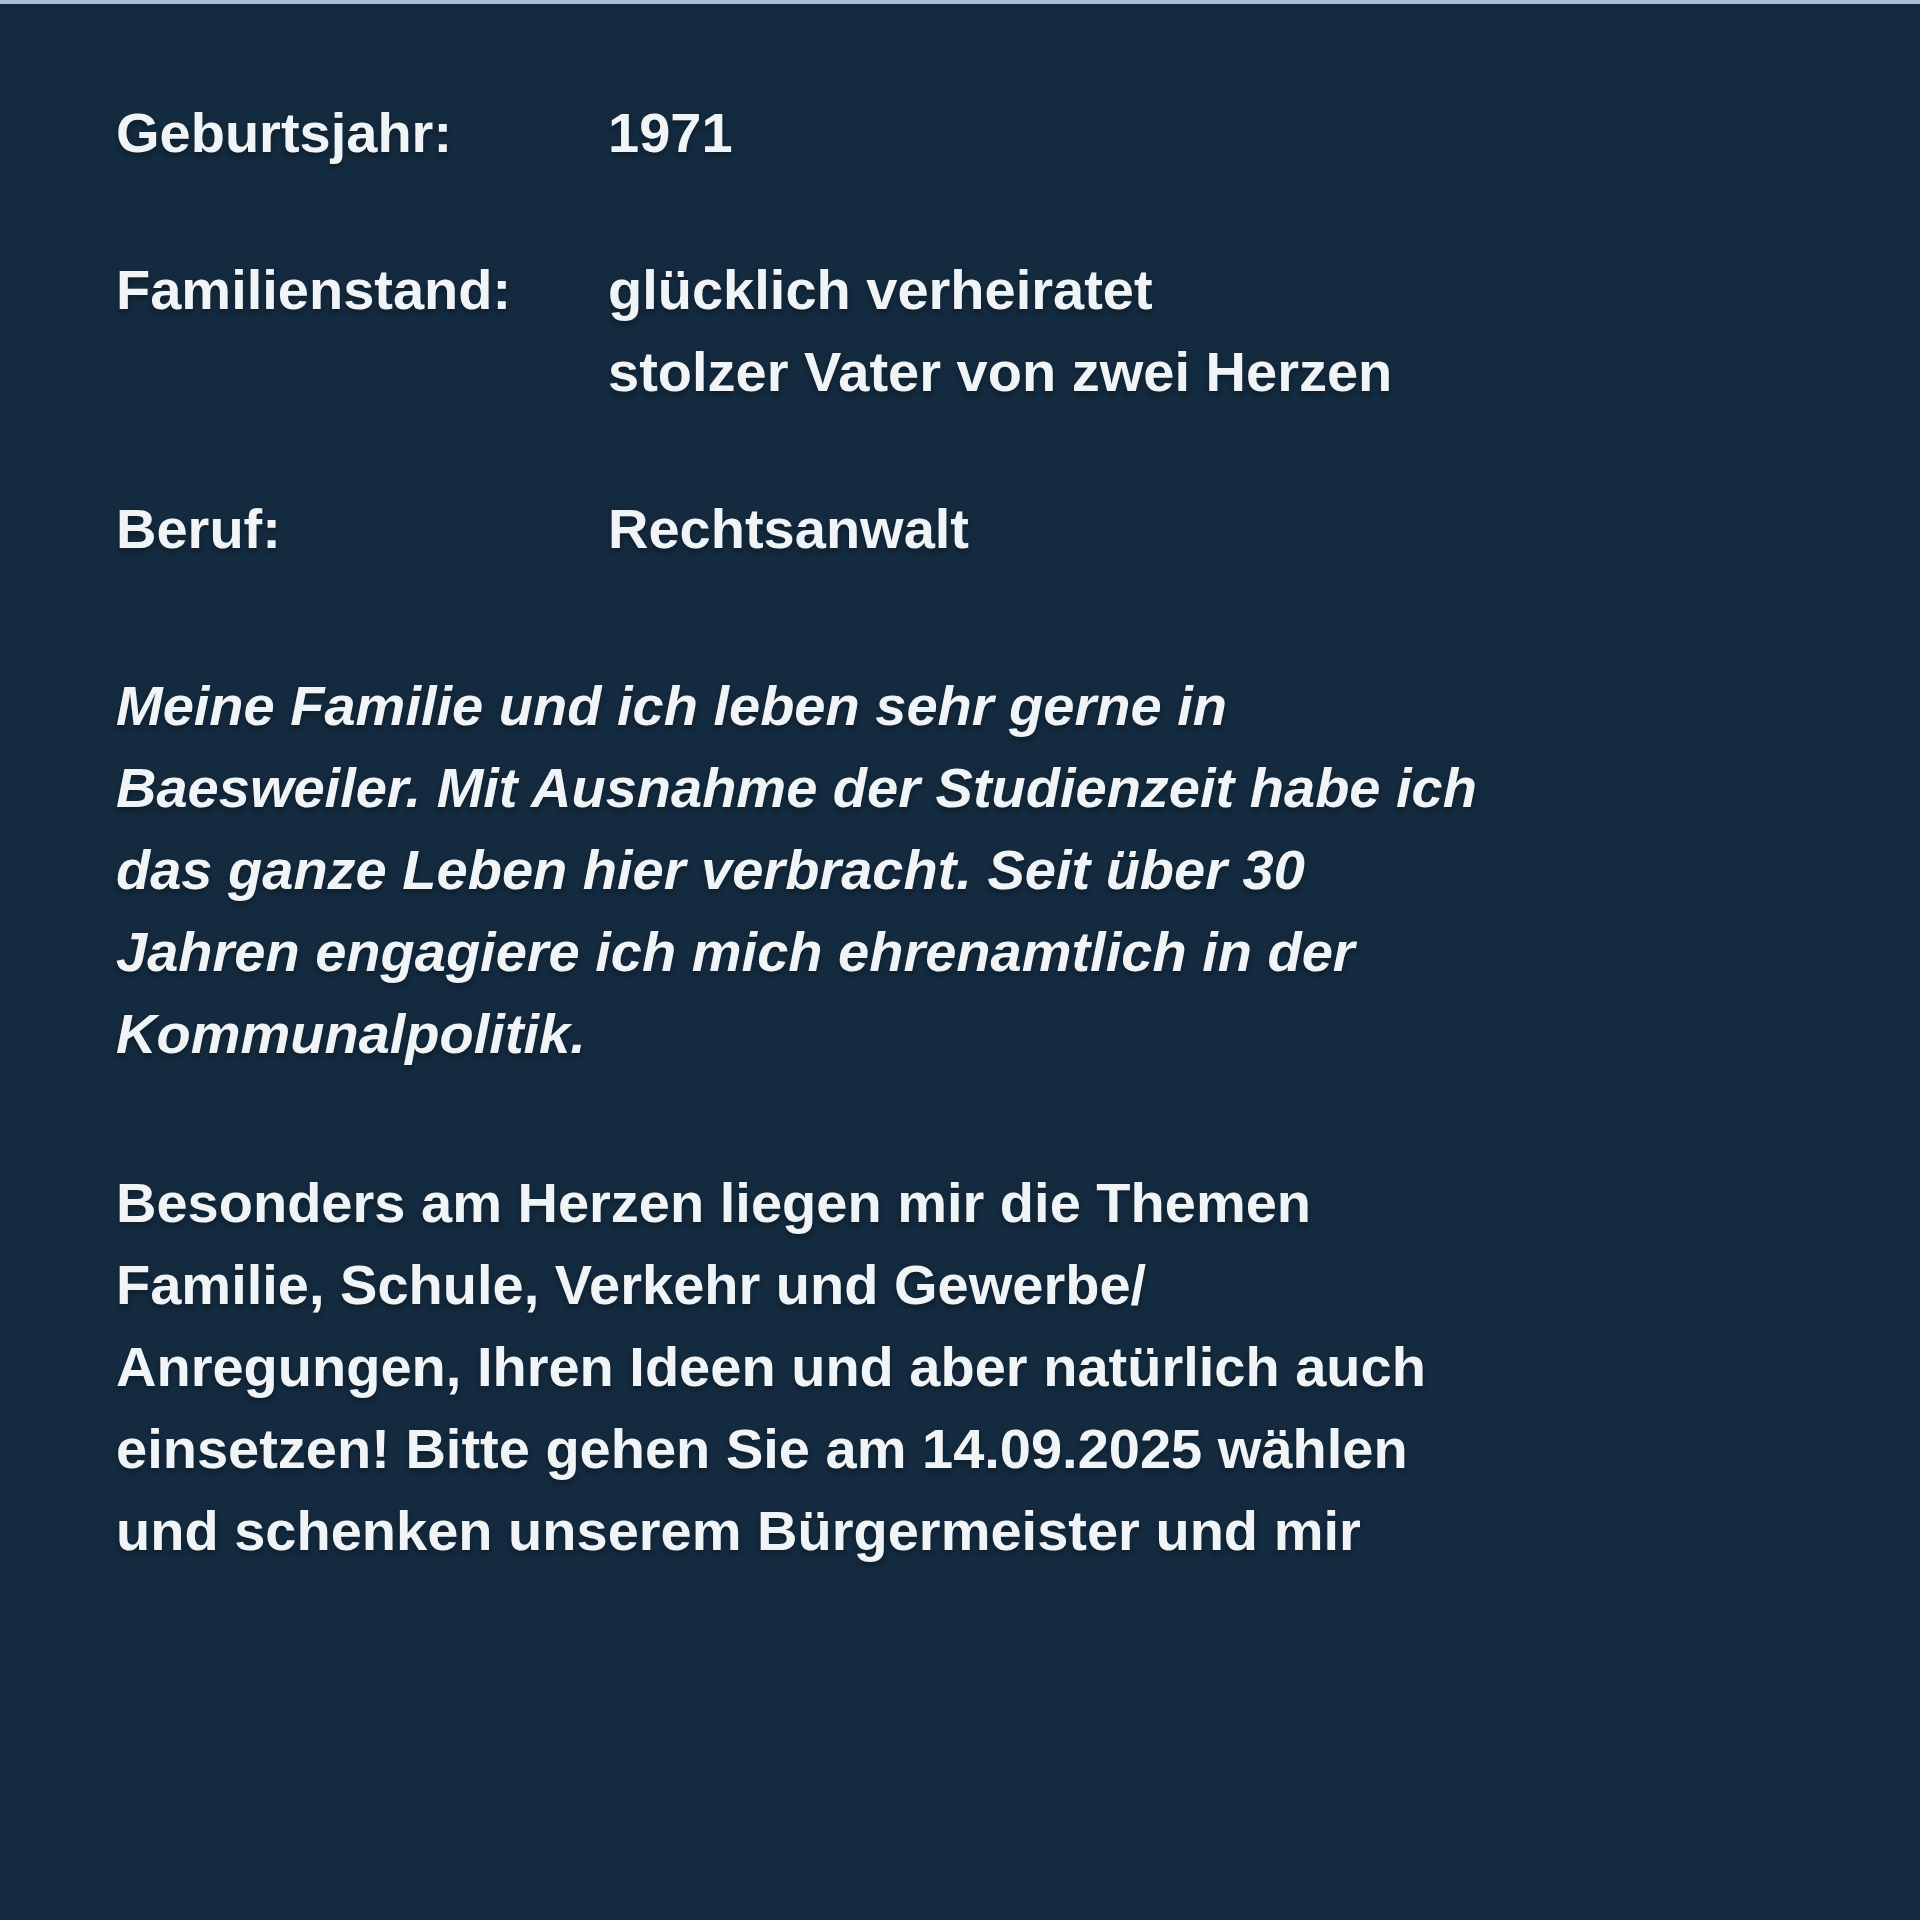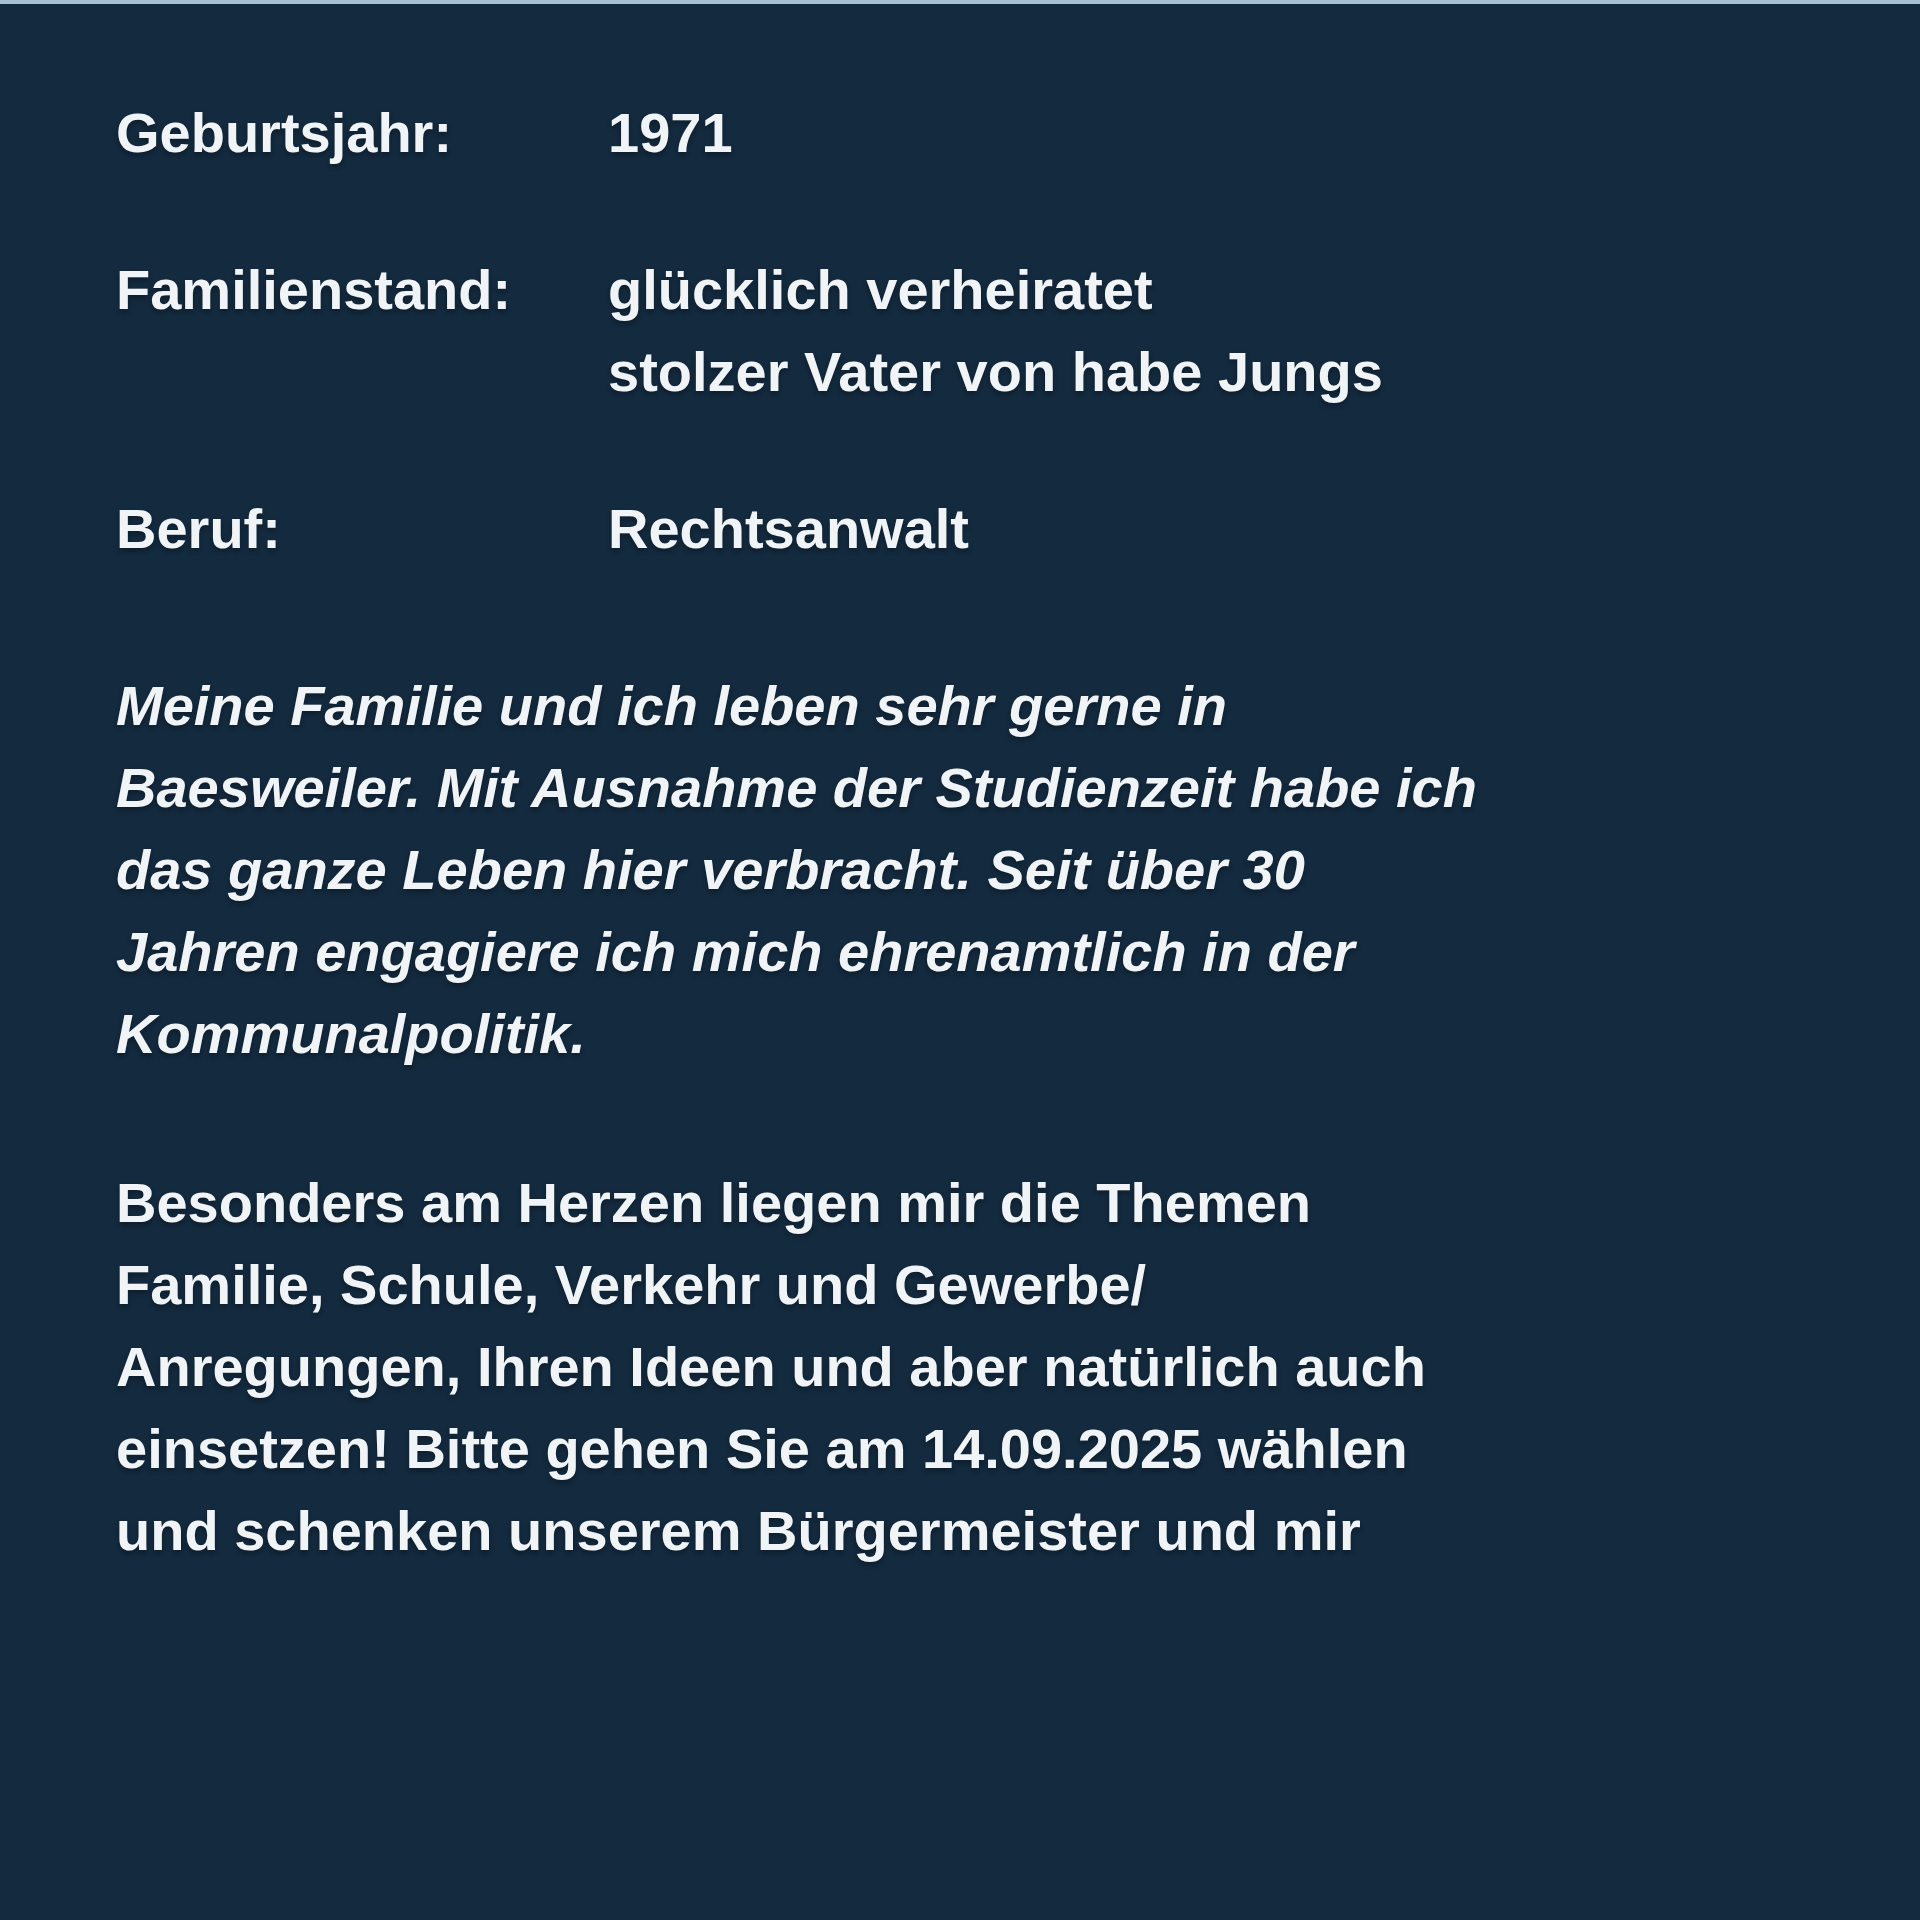--- a/index.html
+++ b/index.html
@@ -74,21 +74,21 @@
       <div class="label">Geburtsjahr:</div>
       <div class="values">
           <div class="line">1971</div>
         </div>
     </div>
 
     <div class="info-row">
       <div class="label">Familienstand:</div>
       <div class="values">
           <div class="line">glücklich verheiratet</div>
-          <div class="line">stolzer Vater von habe Jungs</div>
+          <div class="line">stolzer Vater von zwei Herzen</div>
         </div>
     </div>
 
     <div class="info-row">
       <div class="label">Beruf:</div>
       <div class="values">
           <div class="line">Rechtsanwalt</div>
         </div>
     </div>
 

